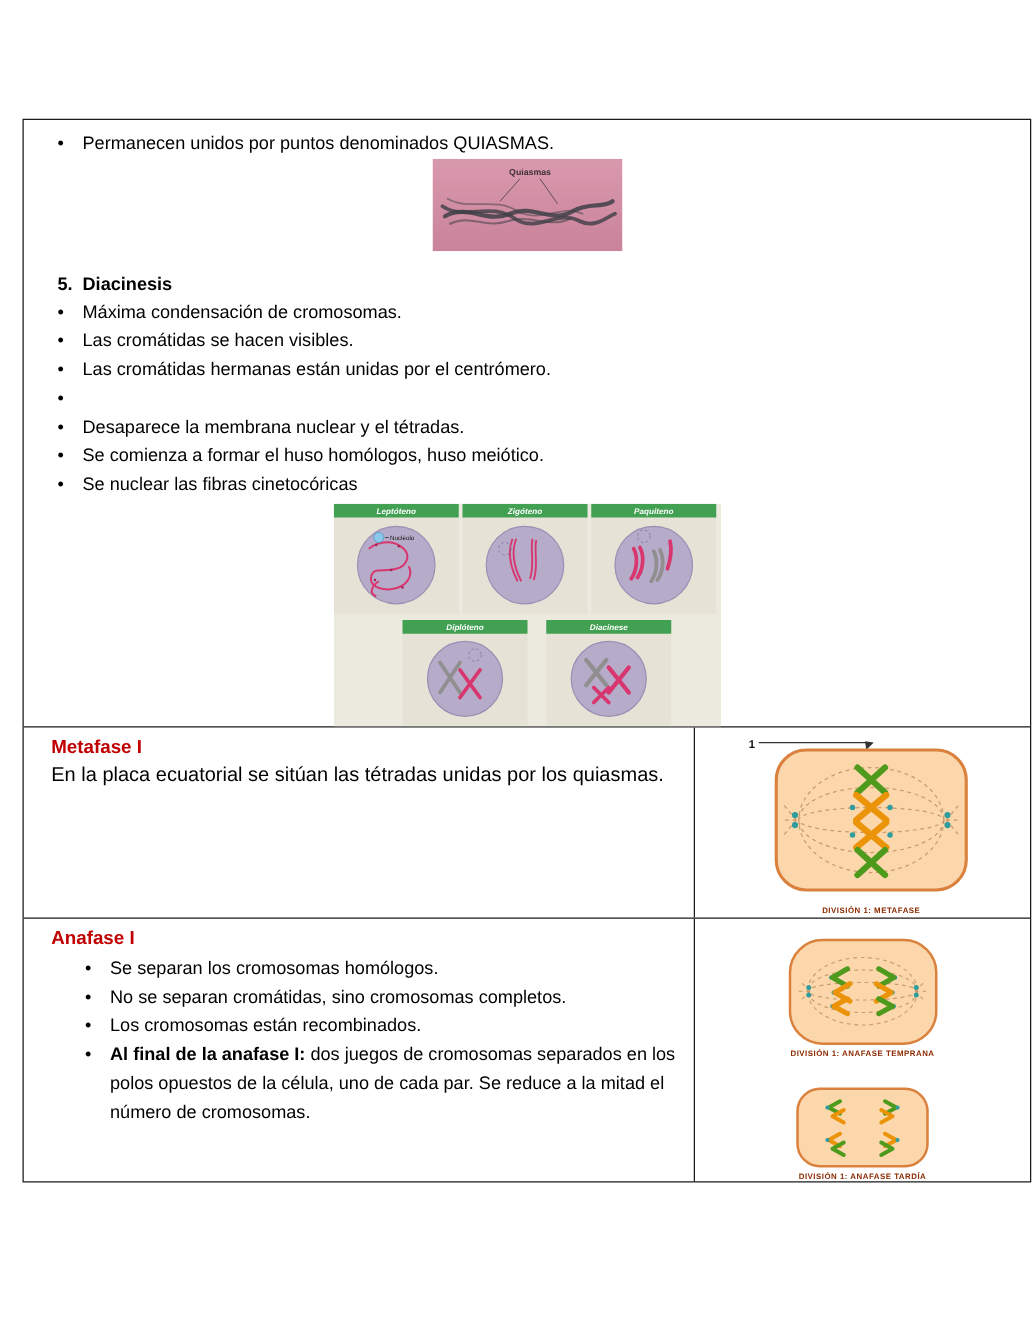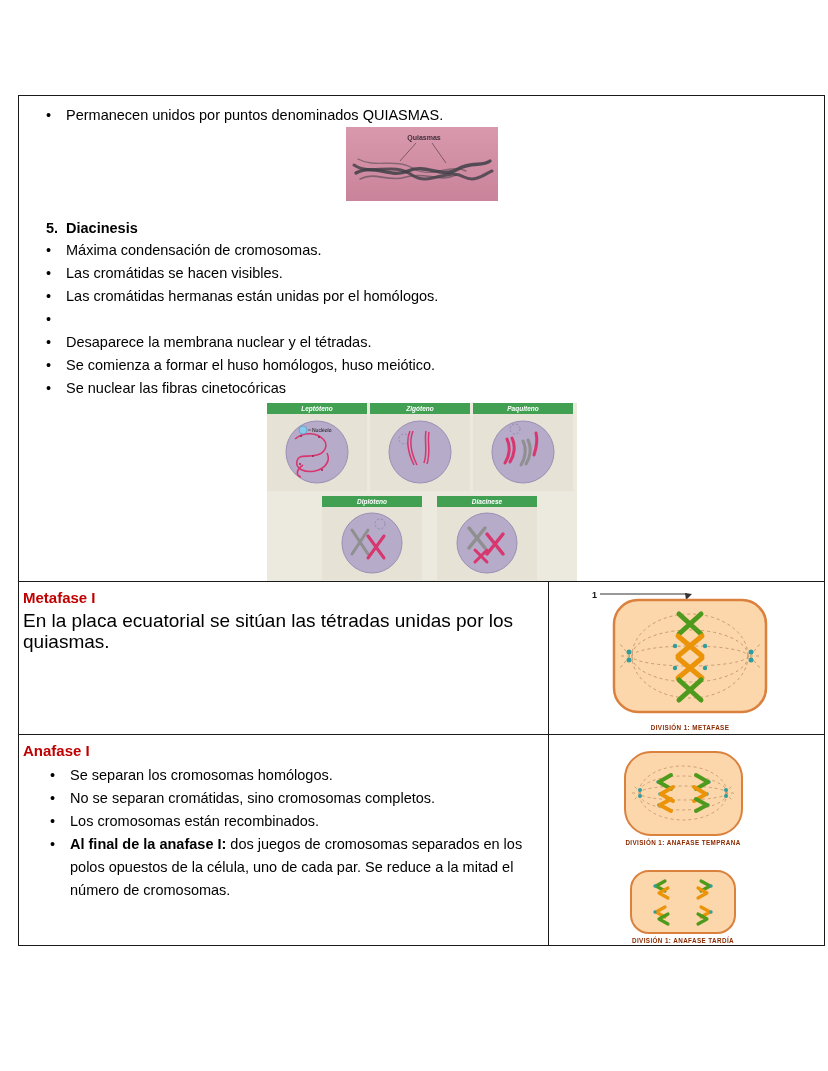--- a/index.html
+++ b/index.html
@@ -10,36 +10,36 @@
     color:#000; position:relative;
   }
   .doc-table {
     position:absolute; left:18px; top:95px; width:807px;
     border:1px solid #1a1a1a; background:#fff;
   }
   .row-top { height:485px; overflow:hidden; padding-top:8px; }
   .row-split { display:flex; border-top:1px solid #1a1a1a; }
   .row-metafase { height:153px; }
   .row-anafase  { height:211px; }
-  .cell-left  { width:530px; padding:6px 12px 0 4px; }
+  .cell-left  { width:530px; padding:6px 12px 0 4px;margin-left:18px; }
   .cell-right { width:276px; border-left:1px solid #1a1a1a; position:relative; overflow:hidden; }
 
   .bullet { display:flex; font-size:14.5px; line-height:23px; padding-left:27px; }
   .bullet .dot { width:20px; flex:0 0 20px; }
   .top-bullet { line-height:22px; }
 
   .heading-num { margin-top:16px; padding-left:27px; font-size:14.5px; font-weight:bold; line-height:22px; display:flex; }
   .heading-num .num { width:20px; flex:0 0 20px; }
 
   .fig-center { display:flex; justify-content:center; }
   .quiasmas-wrap { margin-top:1px; }
   .stages-wrap { margin-top:3px; }
 
   .red-title { color:#c00000; font-weight:bold; font-size:15px; line-height:20px; }
-  .body-text { font-size:19px; line-height:21px; margin-top:2px; }
+  .body-text { font-size:16px; line-height:21px; margin-top:2px; }
   .anafase-bullets { margin-top:3px; }
 
   svg text { font-family:"Liberation Sans","DejaVu Sans",sans-serif; }
   .caption-text { font-size:6.3px; font-weight:bold; fill:#8b2a00; letter-spacing:.4px; }
   .panel-label { font-size:6.5px; font-style:italic; font-weight:bold; fill:#ffffff; }
 </style>
 </head>
 <body>
 
 <div class="doc-table">
@@ -83,21 +83,21 @@
       <div class="bullet">
           <span class="dot">•</span>
           <span>Máxima condensación de cromosomas.</span>
         </div>
       <div class="bullet">
           <span class="dot">•</span>
           <span>Las cromátidas se hacen visibles.</span>
         </div>
       <div class="bullet">
           <span class="dot">•</span>
-          <span>Las cromátidas hermanas están unidas por el homólogos.</span>
+          <span>Las cromátidas hermanas están unidas por el centrómero.</span>
         </div>
       <div class="bullet">
           <span class="dot">•</span>
         </div>
       <div class="bullet">
           <span class="dot">•</span>
           <span>Desaparece la membrana nuclear y el tétradas.</span>
         </div>
       <div class="bullet">
           <span class="dot">•</span>

